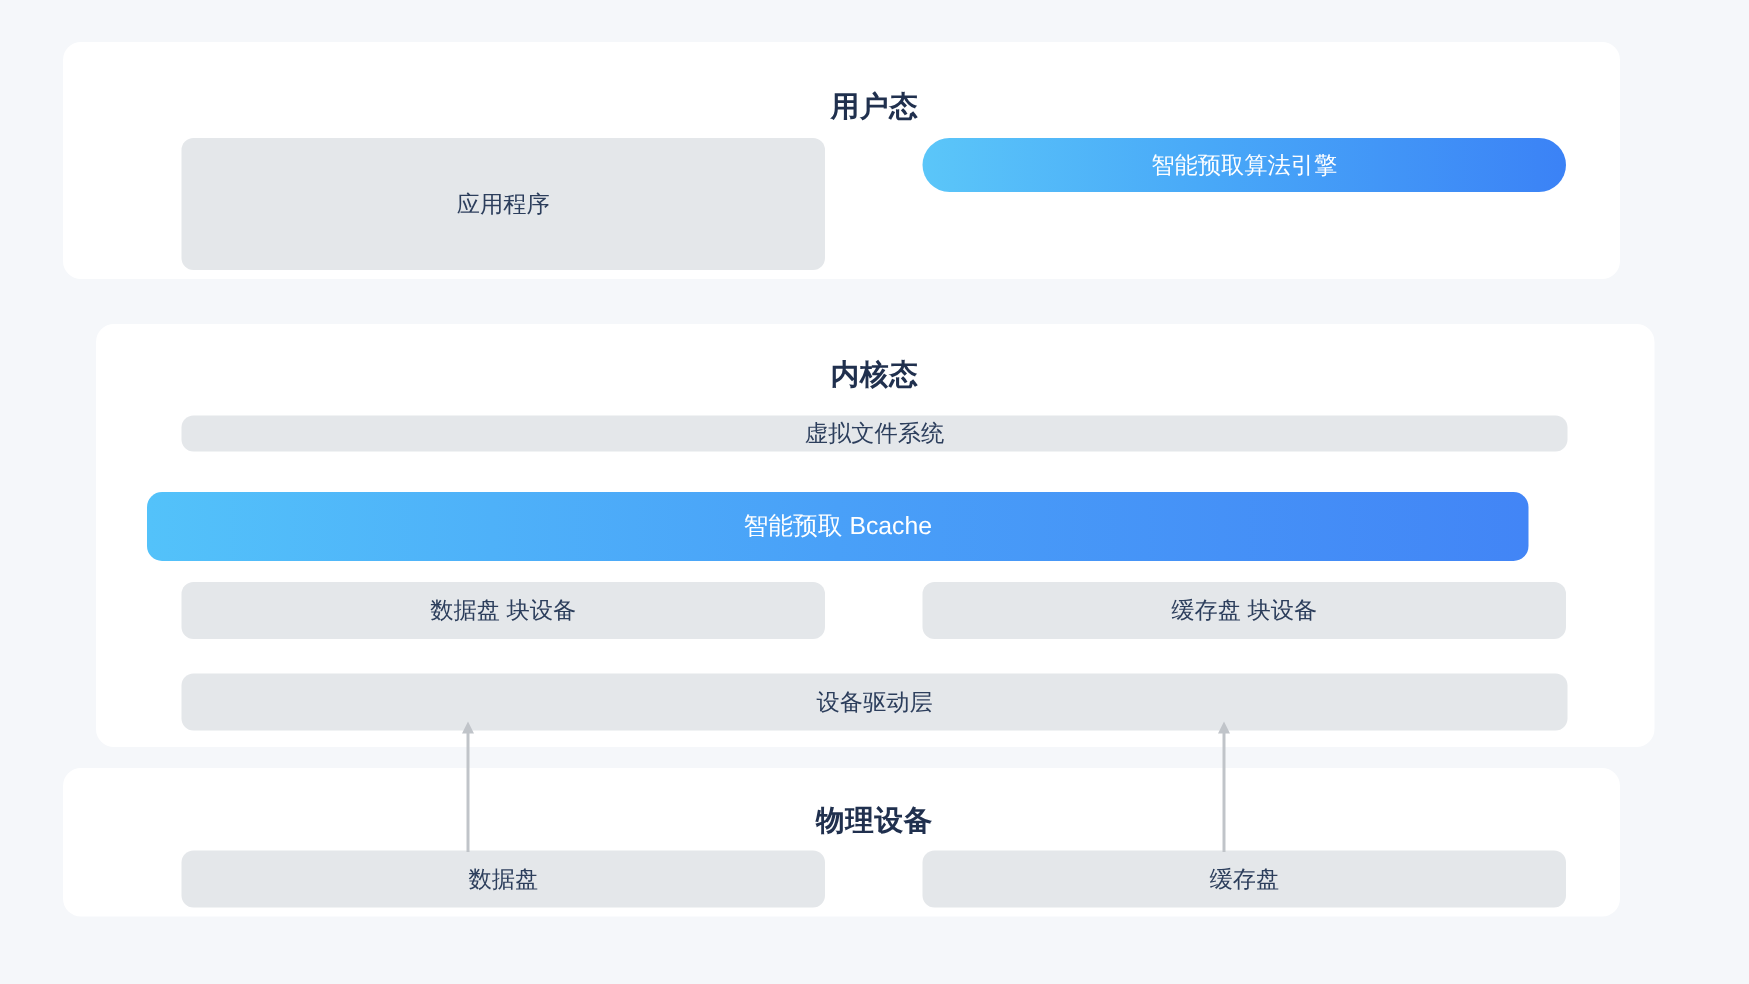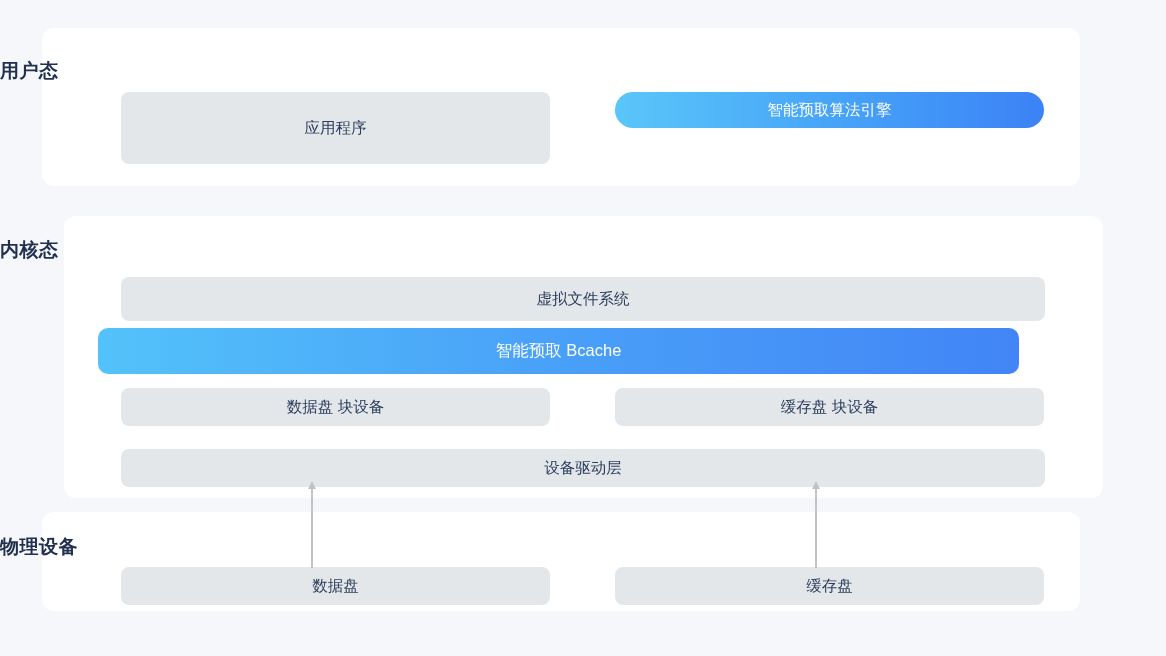--- a/index.html
+++ b/index.html
@@ -27,21 +27,21 @@
     border-radius: 12px;
   }
   #card-user   { left: 42px;  top: 28px;  width: 1038px; height: 158px; }
   #card-kernel { left: 64px;  top: 216px; width: 1039px; height: 282px; }
   #card-phys   { left: 42px;  top: 512px; width: 1038px; height: 99px;  }
 
   .section-title {
     position: absolute;
     left: 0;
     right: 0;
-    text-align: left;
+    text-align: center;
     font-size: 19px;
     font-weight: bold;
     color: #20304e;
     letter-spacing: 0.5px;
   }
   #title-user   { top: 58px; }
   #title-kernel { top: 237px; }
   #title-phys   { top: 534px; }
 
   
@@ -69,26 +69,26 @@
   .box.grad.light {
     background: linear-gradient(90deg, #62cbfa 0%, #55b2f9 50%, #4a93f7 100%);
   }
   .box.grad.wide {
     background: linear-gradient(90deg, #53c2fa 0%, #49a0f8 50%, #4285f6 100%);
     border-radius: 10px;
     font-size: 16.5px;
   }
 
   
-  #box-app        { left: 121px; top: 92px;  width: 429px; height: 72px; }
+  #box-app        { left: 121px; top: 92px;  width: 429px; height: 88px; }
   #box-algo       { left: 615px; top: 92px;  width: 429px; height: 36px; }
   #box-framework  { left: 615px; top: 138px; width: 429px; height: 36px; }
 
   
-  #box-vfs        { left: 121px; top: 277px; width: 924px; height: 44px; }
+  #box-vfs        { left: 121px; top: 277px; width: 924px; height: 24px; }
   #box-bcache     { left: 98px;  top: 328px; width: 921px; height: 46px; text-align: center; }
   #box-data-blk   { left: 121px; top: 388px; width: 429px; height: 38px; }
   #box-cache-blk  { left: 615px; top: 388px; width: 429px; height: 38px; }
   #box-driver     { left: 121px; top: 449px; width: 924px; height: 38px; }
 
   
   #box-data-disk  { left: 121px; top: 567px; width: 429px; height: 38px; }
   #box-cache-disk { left: 615px; top: 567px; width: 429px; height: 38px; }
 
   

